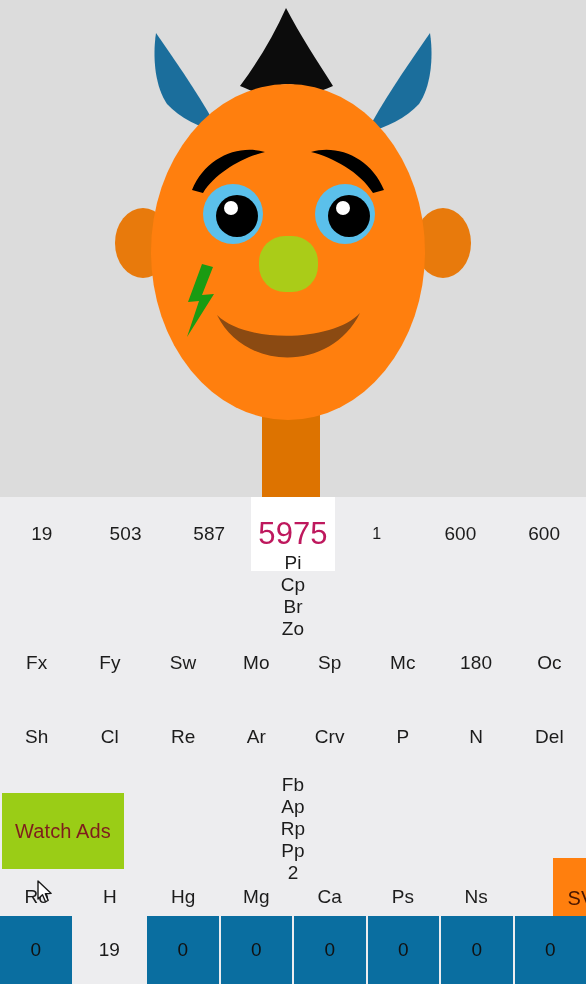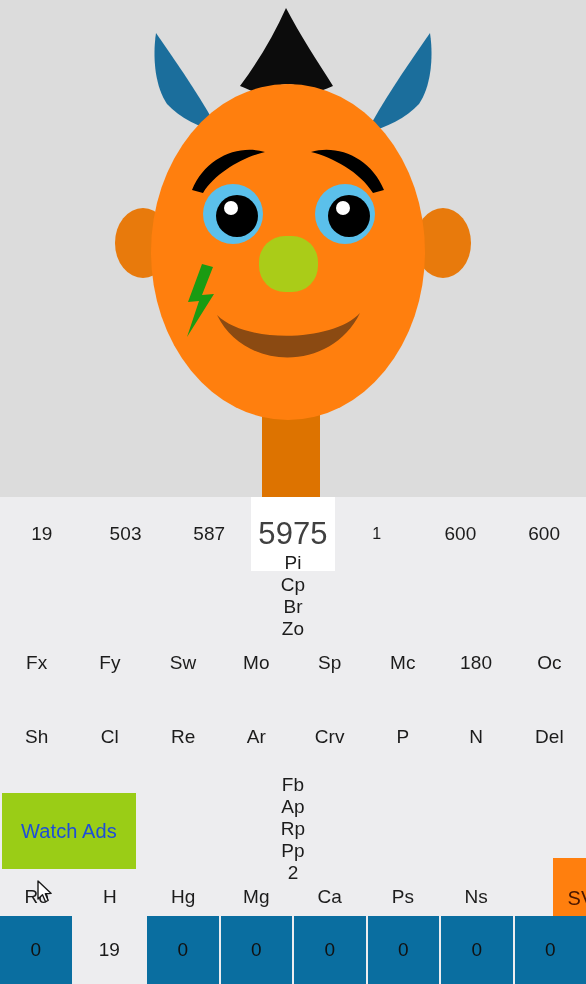--- a/index.html
+++ b/index.html
@@ -70,42 +70,42 @@
   .key.small {
     font-size: 16px;
   }
   
   .key.highlight {
     background: #ffffff;
   }
   .key.highlight .key-label {
     font-size: 31px;
     font-weight: 400;
-    color: #404040;
+    color: #be185d;
   }
   .key-label {
     pointer-events: none;
   }
 
   
   .key.ads {
     overflow: visible;
   }
   .ads-chip {
     position: absolute;
     left: 2px;
     top: -3px;
-    width: 134px;
+    width: 122px;
     height: 76px;
     background: #9acd16;
     display: flex;
     align-items: center;
     justify-content: center;
     font-size: 20px;
-    color: #1d4ed8;
+    color: #7f1d1d;
   }
   
   .key.svgbtn {
     overflow: visible;
   }
   .svg-chip {
     position: absolute;
     left: 40px;
     top: -2px;
     width: 72px;

